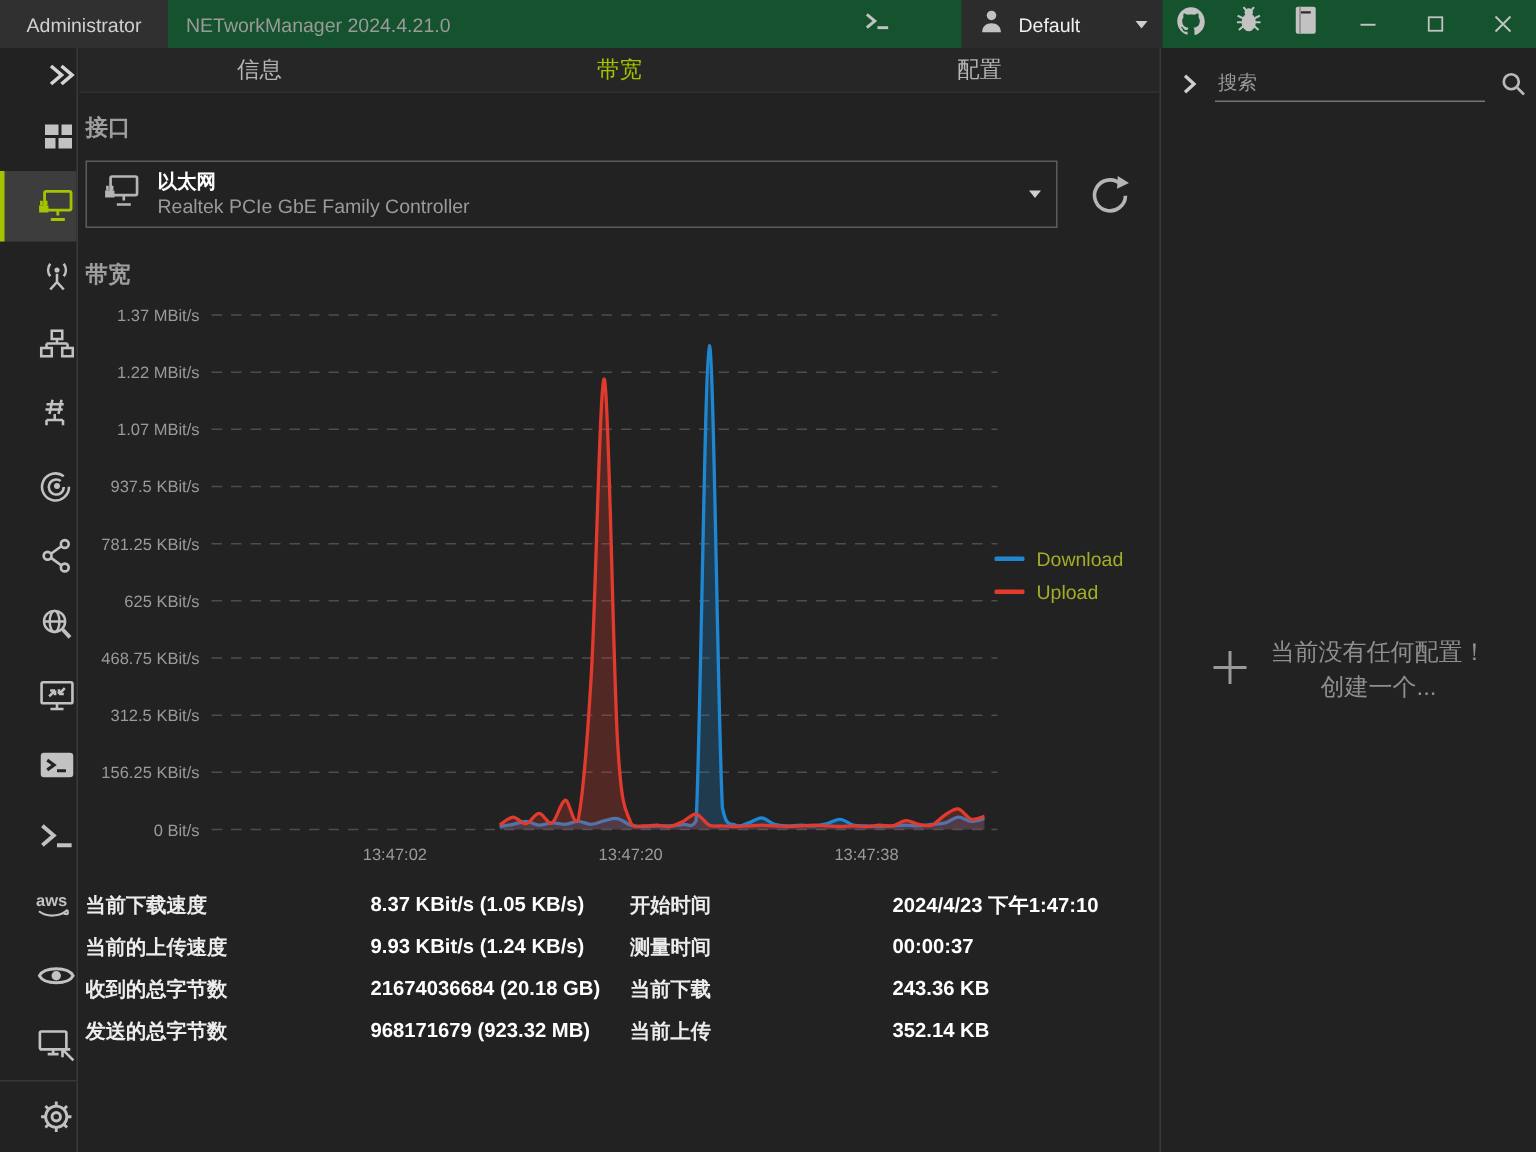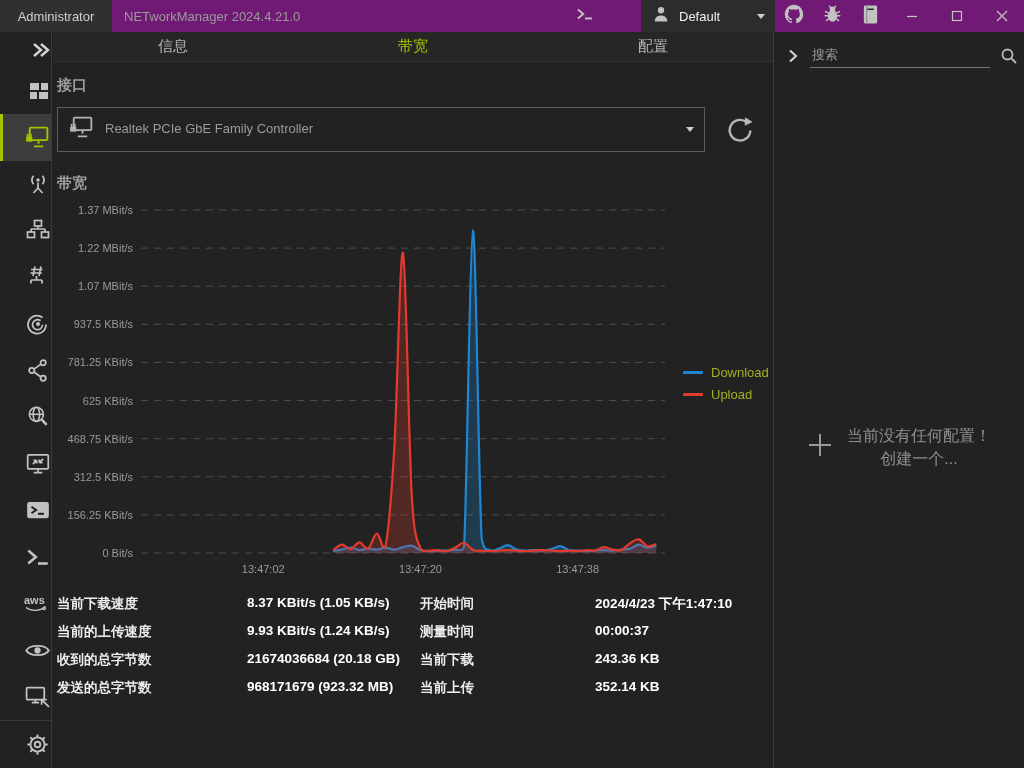--- a/index.html
+++ b/index.html
@@ -1,20 +1,20 @@
 <!DOCTYPE html>
 <html style="--accent: #a4c400; --legend-text: #a2ae25;"><head>
 <meta charset="utf-8">
 <style>
   * { margin:0; padding:0; box-sizing:border-box; }
   html,body { width:1024px; height:768px; overflow:hidden; background:#222; 
               font-family:"Liberation Sans","DejaVu Sans",sans-serif; }
 
   
-  .titlebar { position:absolute; left:0; top:0; width:1024px; height:32px; background:#701a75;
+  .titlebar { position:absolute; left:0; top:0; width:1024px; height:32px; background:#14532d;
               display:flex; align-items:center; z-index:30; }
   .admin-tab { width:112px; height:32px; background:#303030; color:#d0d0d0; font-size:13px;
                display:flex; align-items:center; justify-content:center; }
   .app-title { margin-left:12px; color:#9a9a9a; font-size:13px; }
   .tb-spacer { flex:1; }
   .tb-btn { height:32px; display:flex; align-items:center; justify-content:center; color:#c2c2c2; }
   .tb-terminal { width:40px; }
   .profile-group { height:32px; background:#2c2c2c; display:flex; align-items:center; padding:0 10px; gap:8px;margin-left:36px; }
   .profile-name { color:#f0f0f0; font-size:13px; min-width:70px; }
   .dd-caret { width:0; height:0; border-left:4px solid transparent; border-right:4px solid transparent;
@@ -40,21 +40,21 @@
 
   .iface-row { display:flex; align-items:center; margin:12px 0 0 4px; gap:18px; }
   .combobox { width:648px; height:45px; border:1px solid #5c5c5c; display:flex; align-items:center;
               padding:0 10px; gap:10px; color:#c2c2c2; }
   .combo-texts { flex:1; line-height:1.25; }
   .combo-name { color:#fff; font-size:13px; font-weight:bold; }
   .combo-desc { color:#9a9a9a; font-size:13px; }
   .refresh-btn { width:34px; height:34px; display:flex; align-items:center; justify-content:center; color:#b5b5b5; }
 
   .chart-wrap { position:relative; margin:4px 0 0 0; height:388px; }
-  .legend { position:absolute; left:630px; top:168px; display:flex; flex-direction:column; gap:7px; }
+  .legend { position:absolute; left:610px; top:168px; display:flex; flex-direction:column; gap:7px; }
   .legend-item { display:flex; align-items:center; gap:8px; }
   .legend-dash { width:20px; height:3px; border-radius:1px; }
   .legend-label { font-size:13px; color:var(--legend-text); }
 
   .usage-grid { margin:10px 0 0 4px; display:grid; grid-template-columns:190px 173px 175px auto;
                 row-gap:10px; font-size:13.5px; }
   .u-label { color:#ececec; font-weight:bold; }
   .u-value { color:#fff; font-weight:bold; }
 
   
@@ -300,20 +300,21 @@
     <div class="combobox">
       <span>
         <svg width="27" height="27" viewBox="0 0 26 26" fill="none" stroke="#b5b5b5" stroke-width="1.7">
           <rect x="5.5" y="3.5" width="17" height="12" rx="1"></rect>
           <path d="M14,15.5 v3.5 M9.5,21.5 h9"></path>
           <rect x="2" y="12.5" width="6" height="4.5" fill="#b5b5b5" stroke="none"></rect>
           <path d="M3.5,9.5 v3 M6.5,9.5 v3"></path>
         </svg>
       </span>
       <div class="combo-texts">
+        <div class="combo-name">以太网</div>
         <div class="combo-desc">Realtek PCIe GbE Family Controller</div>
       </div>
       <span class="dd-caret"></span>
     </div>
     <div class="refresh-btn">
       <svg width="30" height="30" viewBox="0 0 32 32" fill="none" stroke="#b5b5b5" stroke-width="2.6">
         <path d="M23.5,8.2 A11,11 0 1 0 27,16.5"></path>
         <polygon points="21.5,2.5 29.5,7.5 21,11.5" fill="#b5b5b5" stroke="none"></polygon>
       </svg>
     </div>

